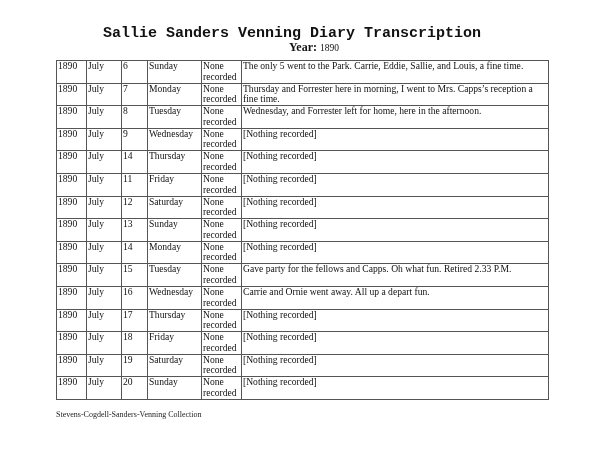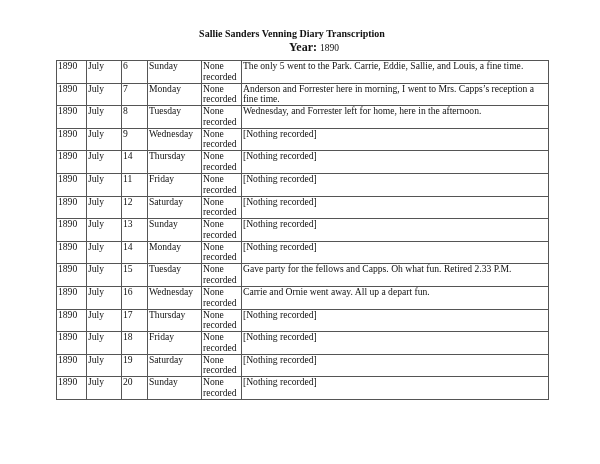--- a/index.html
+++ b/index.html
@@ -1,19 +1,19 @@
 <!DOCTYPE html>
 <html><head>
 <meta charset="utf-8">
 <style>
   html, body { margin: 0; padding: 0; background: #ffffff; }
   body { width: 600px; height: 464px; position: relative; overflow: hidden;
          font-family: "Liberation Serif", "DejaVu Serif", serif; color: #111; }
   .title { position: absolute; top: 27px; left: 0; width: 584px; text-align: center;
-           font-weight: bold; font-size: 10px; line-height: 14px; }
+           font-weight: bold; font-size: 15px; line-height: 14px; font-family: Liberation Mono, monospace; }
   .year { position: absolute; top: 41px; left: 0; width: 600px; text-align: center;
           font-size: 12px; line-height: 13px; }
   .year b { font-weight: bold; margin-left: 28px; }
   .year span.v { font-size: 9.5px; }
   table.diary { position: absolute; top: 60px; left: 56px; width: 492px;
                 border-collapse: collapse; table-layout: fixed; }
   table.diary td { border: 1px solid #555; font-size: 9.6px; line-height: 10.6px;
                    padding: 0 0 0 1px; vertical-align: top; height: 21.6px;
                    overflow: hidden; }
   col.c1 { width: 30px; } col.c2 { width: 35px; } col.c3 { width: 26px; }
@@ -46,21 +46,21 @@
         <td>Sunday</td>
         <td>None recorded</td>
         <td>The only 5 went to the Park. Carrie, Eddie, Sallie, and Louis, a fine time.</td>
       </tr>
       <tr>
         <td>1890</td>
         <td>July</td>
         <td>7</td>
         <td>Monday</td>
         <td>None recorded</td>
-        <td>Anderson and Forrester here in morning, I went to Mrs. Capps’s reception a fine time.</td>
+        <td>Thursday and Forrester here in morning, I went to Mrs. Capps’s reception a fine time.</td>
       </tr>
       <tr>
         <td>1890</td>
         <td>July</td>
         <td>8</td>
         <td>Tuesday</td>
         <td>None recorded</td>
         <td>Wednesday, and Forrester left for home, here in the afternoon.</td>
       </tr>
       <tr>
@@ -156,13 +156,14 @@
         <td>July</td>
         <td>20</td>
         <td>Sunday</td>
         <td>None recorded</td>
         <td>[Nothing recorded]</td>
       </tr>
     </tbody>
 </table>
 
 <div class="footer">
+  <div>Stevens-Cogdell-Sanders-Venning Collection</div>
 </div>
 
 </body></html>

